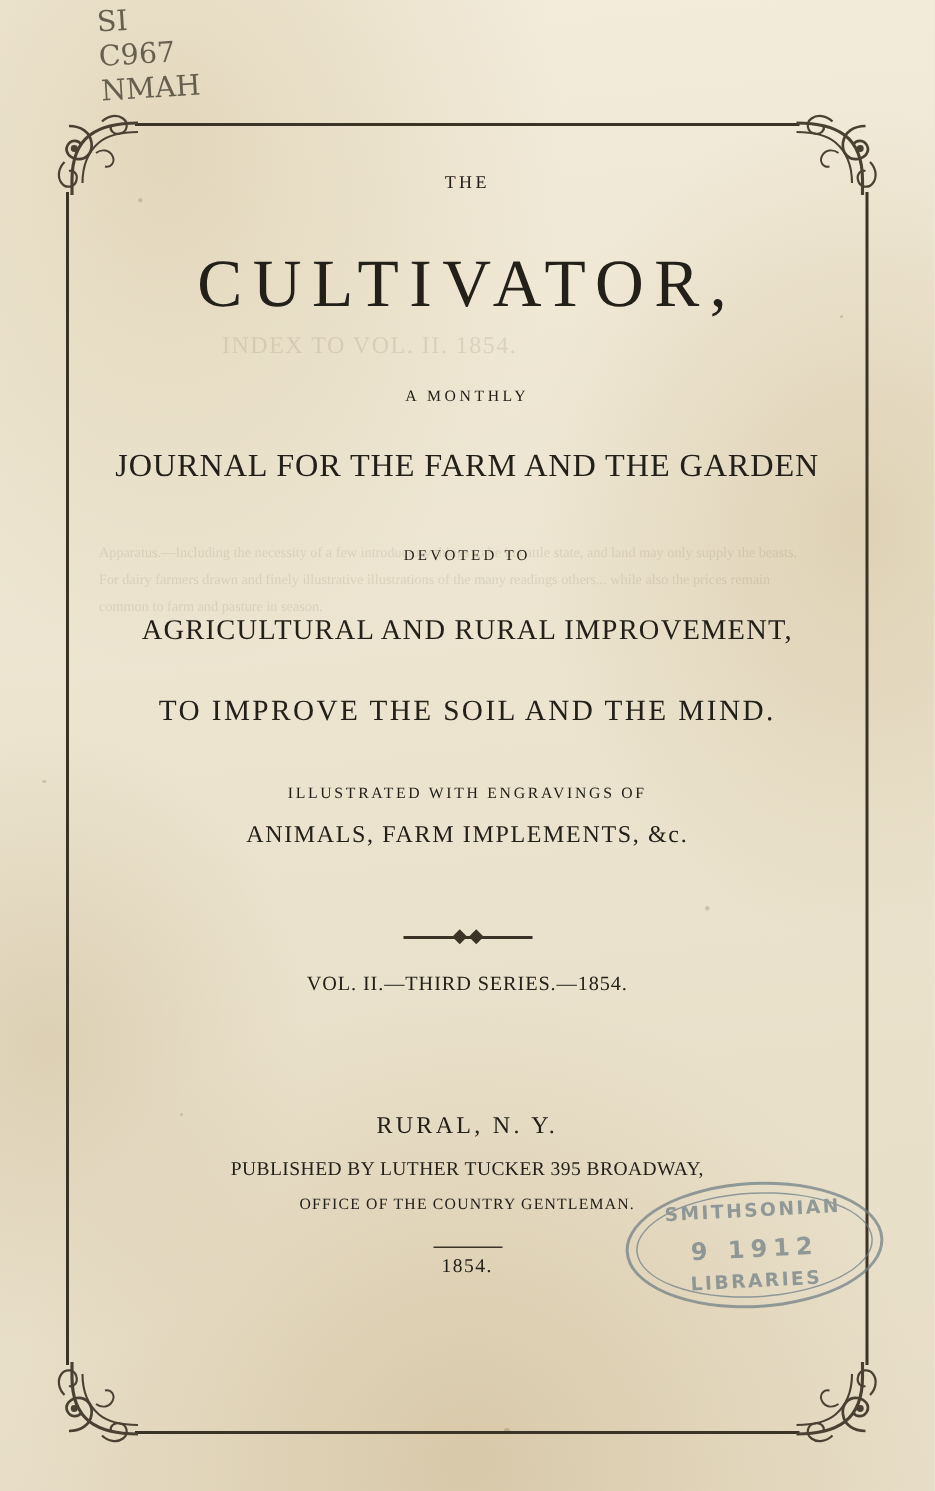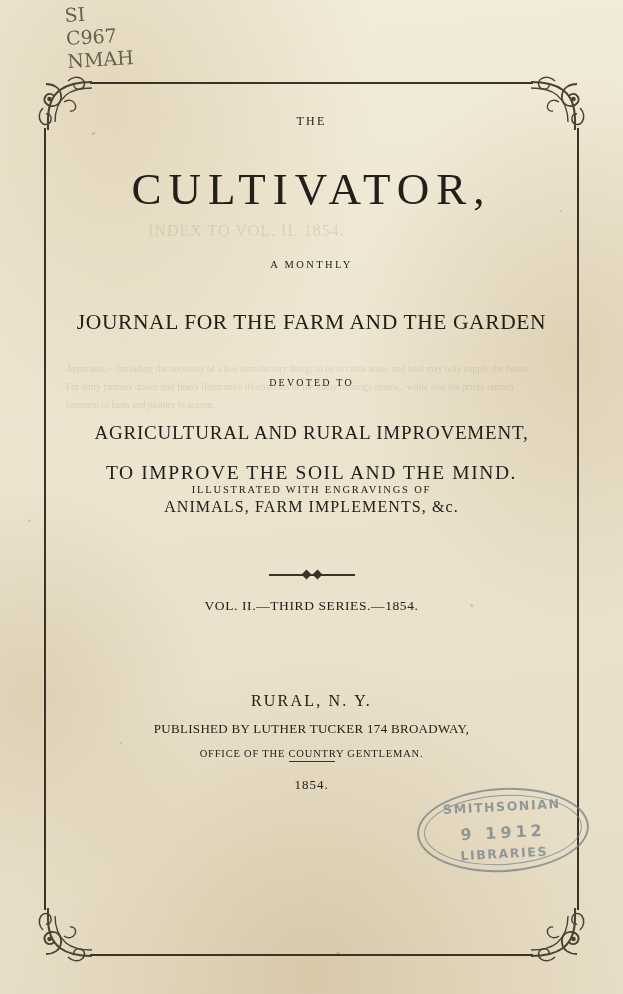--- a/index.html
+++ b/index.html
@@ -83,46 +83,47 @@
     white-space: nowrap;
   }
   .l-amonthly {
     font-size: 10.5px;
     letter-spacing: 2.4px;
     margin-top: 44px;
   }
   .l-journal {
     font-size: 21.5px;
     letter-spacing: 0.6px;
-    margin-top: 40px;
+    margin-top: 28px;
     white-space: nowrap;
   }
   .l-devoted {
     font-size: 10px;
     letter-spacing: 2.2px;
     margin-top: 42px;
   }
   .l-agri {
     font-size: 19px;
     letter-spacing: 0.8px;
     margin-top: 34px;
   }
   .l-designed {
     font-size: 10px;
     letter-spacing: 2.2px;
     margin-top: 40px;
   }
   .l-improve {
     font-size: 19.5px;
     letter-spacing: 1.6px;
-    margin-top: 18px;
+    margin-top: 32px;
   }
   .l-illus {
     font-size: 10.5px;
     letter-spacing: 1.8px;
+    margin-top: 38px;
   }
   .l-country {
     font-size: 16px;
     letter-spacing: 1.1px;
     margin-top: 32px;
     line-height: 1.45;
   }
 
   .orn {
     margin: 52px auto 0;
@@ -165,24 +166,24 @@
     margin-top: 11px;
   }
   .l-office {
     font-size: 10.5px;
     letter-spacing: 0.8px;
     margin-top: 11px;
   }
   .l-year {
     font-size: 13px;
     letter-spacing: 1px;
-    margin-top: 2px;
+    margin-top: 22px;
     position: relative;
     display: inline-block;
-    padding-top: 16px;
+    padding-top: 5px;
   }
   .l-year:before {
     content: "";
     position: absolute;
     top: 0; left: 50%;
     transform: translateX(-50%);
     width: 46px; height: 1px;
     background: #3a3326;
   }
 
@@ -331,33 +332,33 @@
 
 <div class="content">
   <div class="l-the">THE</div>
   <div class="l-cultivator">CULTIVATOR,</div>
   <div class="l-amonthly">A MONTHLY</div>
   <div class="l-journal">JOURNAL FOR THE FARM AND THE GARDEN</div>
   <div class="l-devoted">DEVOTED TO</div>
   <div class="l-agri">AGRICULTURAL AND RURAL IMPROVEMENT,</div>
   <div class="l-improve">TO IMPROVE THE SOIL AND THE MIND.</div>
   <div class="l-illus">ILLUSTRATED WITH ENGRAVINGS OF</div>
-  <div class="l-country" style="margin-top:0;">ANIMALS, FARM IMPLEMENTS, &amp;c.</div>
+  <div class="l-country" style="margin-top:10px;">ANIMALS, FARM IMPLEMENTS, &amp;c.</div>
 
   <div class="orn">
     <div class="bar"></div>
     <div class="dia a"></div>
     <div class="dia b"></div>
   </div>
 
   <div class="l-vol">VOL. II.—THIRD SERIES.—1854.</div>
 
   <div class="imprint">
     <div class="l-albany">RURAL, N. Y.</div>
-    <div class="l-published">PUBLISHED BY LUTHER TUCKER 174 BROADWAY,</div>
+    <div class="l-published">PUBLISHED BY LUTHER TUCKER 395 BROADWAY,</div>
     <div class="l-office">OFFICE OF THE COUNTRY GENTLEMAN.</div>
     <div><span class="l-year">1854.</span></div>
   </div>
 </div>
 
 <div class="stamp">
   <div class="oval"></div>
   <div class="oval inner"></div>
   <div class="st-top">SMITHSONIAN</div>
   <div class="st-mid">9  1912</div>

